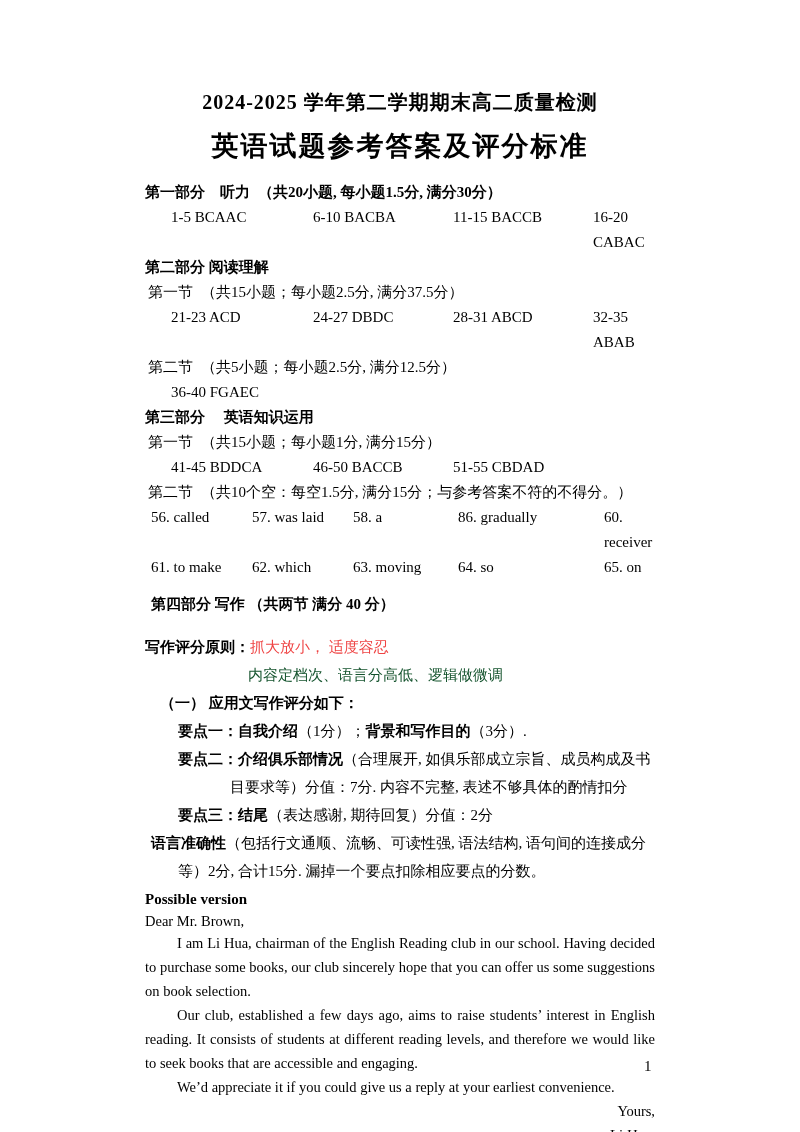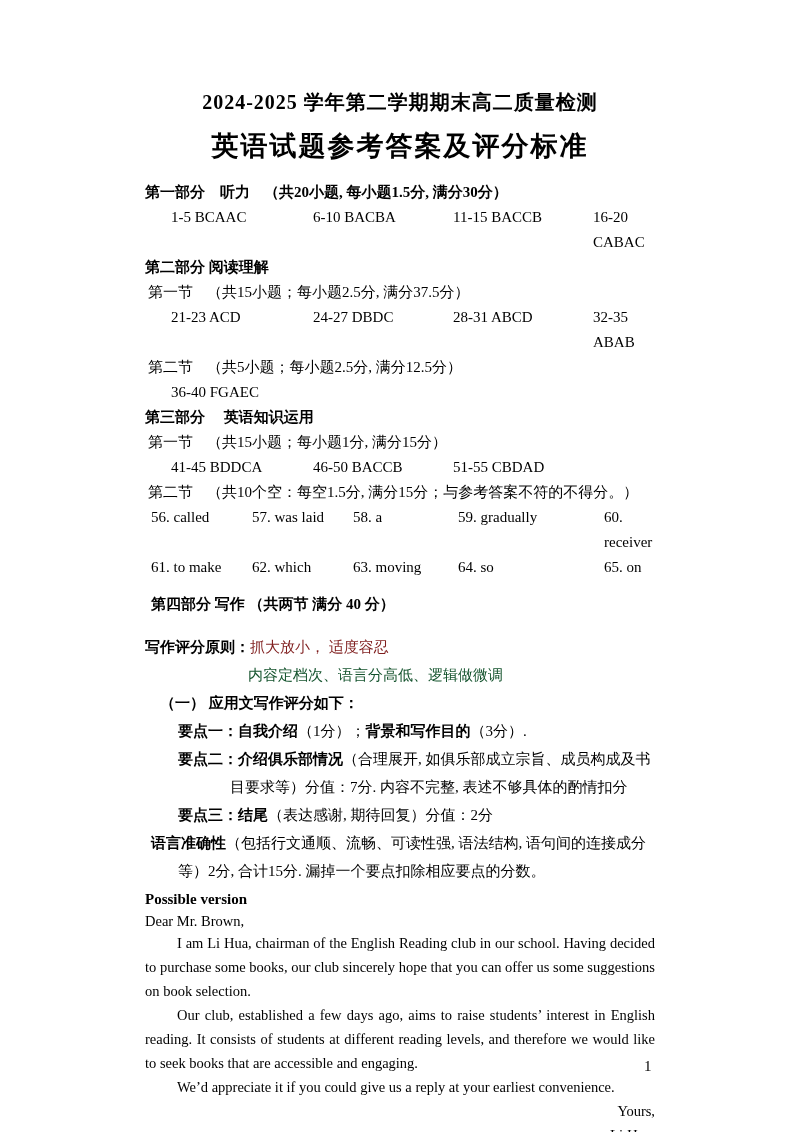--- a/index.html
+++ b/index.html
@@ -27,21 +27,21 @@
   .subtitle {
     text-align: center;
     font-weight: bold;
     font-size: 27px;
     line-height: 36px;
     letter-spacing: 2px;
     margin-bottom: 16px;
   }
   .ln { line-height: 25px; }
   .bold { font-weight: bold; }
-  .sp { margin-right: 14px; }
+  .sp { margin-right: 8px; }
   .sec { margin-left: 3px; }
   .answers {
     display: grid;
     grid-template-columns: 142px 140px 140px auto;
     margin-left: 26px;
   }
   .fills {
     display: grid;
     grid-template-columns: 101px 101px 105px 146px auto;
     margin-left: 6px;
@@ -120,35 +120,35 @@
     <span>46-50 BACCB</span>
     <span>51-55 CBDAD</span>
   </div>
   <div class="ln sec">
     <span class="sp">第二节</span><span>（共10个空：每空1.5分, 满分15分；与参考答案不符的不得分。）</span>
   </div>
   <div class="ln fills">
     <span>56. called</span>
     <span>57. was laid</span>
     <span>58. a</span>
-    <span>59. gradually</span>
+    <span>86. gradually</span>
     <span>60. receiver</span>
   </div>
   <div class="ln fills">
     <span>61. to make</span>
     <span>62. which</span>
     <span>63. moving</span>
     <span>64. so</span>
     <span>65. on</span>
   </div>
 
   <div class="ln part4-heading">第四部分  写作  （共两节  满分 40 分）</div>
 
   <div class="wr principle">
-    <span class="bold">写作评分原则：</span><span style="color: #7f1d1d;">抓大放小， 适度容忍</span>
+    <span class="bold">写作评分原则：</span><span style="color: #ef4444;">抓大放小， 适度容忍</span>
   </div>
   <div class="wr principle2" style="color: #14532d;">内容定档次、语言分高低、逻辑做微调</div>
 
   <div class="wr applied">（一）  应用文写作评分如下：</div>
 
   <div class="wr point">
     <span class="bold">要点一：</span><span class="bold">自我介绍</span><span>（1分）；</span><span class="bold">背景和写作目的</span><span>（3分）.</span>
   </div>
 
   <div class="wr point hang">

